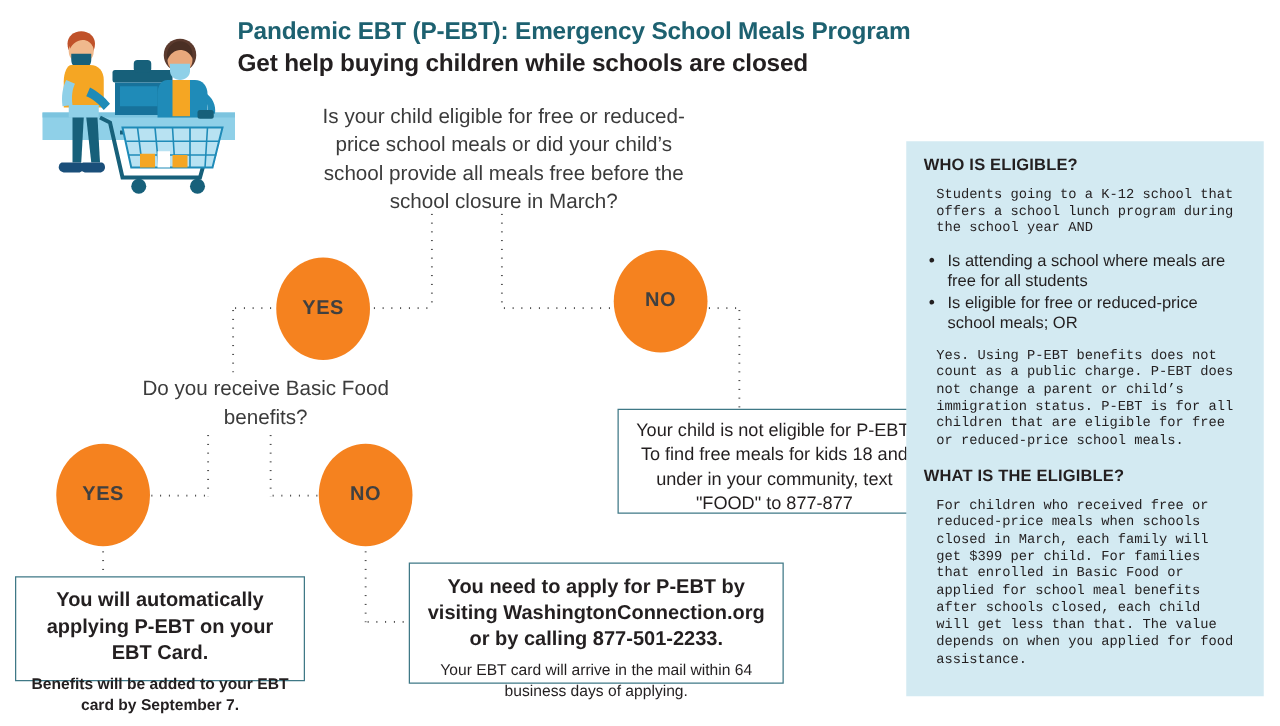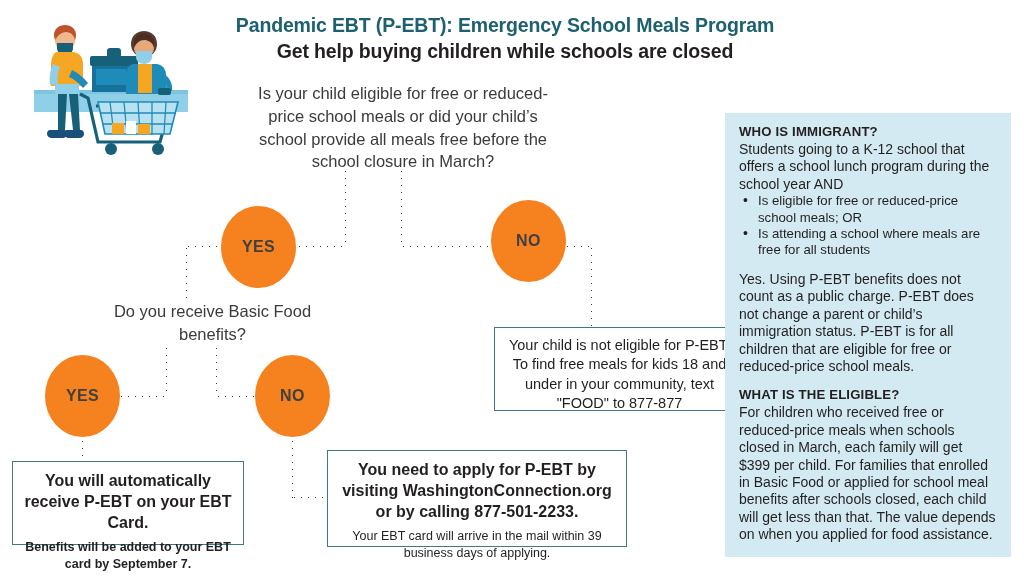--- a/index.html
+++ b/index.html
@@ -19,21 +19,20 @@
     background: #ffffff;
     overflow: hidden;
   }
 
   
   .title-block {
     position: absolute;
     left: 190px;
     top: 14px;
     width: 630px;
-    text-align: center;
   }
   .title-main {
     font-size: 19.5px;
     font-weight: bold;
     color: #1d6170;
     letter-spacing: -0.15px;
     line-height: 1.18;
   }
   .title-sub {
     font-size: 19.5px;
@@ -160,24 +159,25 @@
   }
   .sb-heading {
     font-size: 13.2px;
     font-weight: bold;
     color: #231f20;
     letter-spacing: 0.15px;
     line-height: 1.2;
     margin: 0 0 1px 0;
   }
   .sb-body {
-    font-size: 14px;
+    font-size: 11px;
     color: #231f20;
     line-height: 1.245;
-    margin: 0;
+    margin: 10px;
+    font-family: Liberation Mono, monospace;
   }
   .sb-group { margin-bottom: 12px; }
   .sb-group:last-child { margin-bottom: 0; }
   .sb-list {
     list-style: none;
     margin: 0;
     padding: 0;
   }
   .sb-list li {
     position: relative;
@@ -286,36 +286,36 @@
   <div class="node" id="node-yes-top">YES</div>
   <div class="node" id="node-no-top">NO</div>
   <div class="node" id="node-yes-bot">YES</div>
   <div class="node" id="node-no-bot">NO</div>
 
   <div class="outcome-box" id="box-noteligible">
     <div class="ob-main">Your child is not eligible for P-EBT. To find free meals for kids 18 and under in your community, text "FOOD" to 877-877</div>
   </div>
 
   <div class="outcome-box" id="box-auto">
-    <div class="ob-main bold">You will automatically receive P-EBT on your EBT Card.</div>
+    <div class="ob-main bold">You will automatically applying P-EBT on your EBT Card.</div>
     <div class="ob-sub bold">Benefits will be added to your EBT card by September 7.</div>
   </div>
 
   <div class="outcome-box" id="box-apply">
     <div class="ob-main bold">You need to apply for P-EBT by visiting WashingtonConnection.org or by calling 877-501-2233.</div>
-    <div class="ob-sub">Your EBT card will arrive in the mail within 39 business days of applying.</div>
+    <div class="ob-sub">Your EBT card will arrive in the mail within 64 business days of applying.</div>
   </div>
 
   <div id="sidebar">
     <div class="sb-group">
-      <div class="sb-heading">WHO IS IMMIGRANT?</div>
+      <div class="sb-heading">WHO IS ELIGIBLE?</div>
       <p class="sb-body">Students going to a K-12 school that offers a school lunch program during the school year AND</p>
       <ul class="sb-list">
+        <li>Is attending a school where meals are free for all students</li>
         <li>Is eligible for free or reduced-price school meals; OR</li>
-        <li>Is attending a school where meals are free for all students</li>
       </ul>
     </div>
 
     <div class="sb-group">
       <p class="sb-body">Yes. Using P-EBT benefits does not count as a public charge. P-EBT does not change a parent or child’s immigration status. P-EBT is for all children that are eligible for free or reduced-price school meals.</p>
     </div>
 
     <div class="sb-group">
       <div class="sb-heading">WHAT IS THE ELIGIBLE?</div>
       <p class="sb-body">For children who received free or reduced-price meals when schools closed in March, each family will get $399 per child. For families that enrolled in Basic Food or applied for school meal benefits after schools closed, each child will get less than that. The value depends on when you applied for food assistance.</p>

